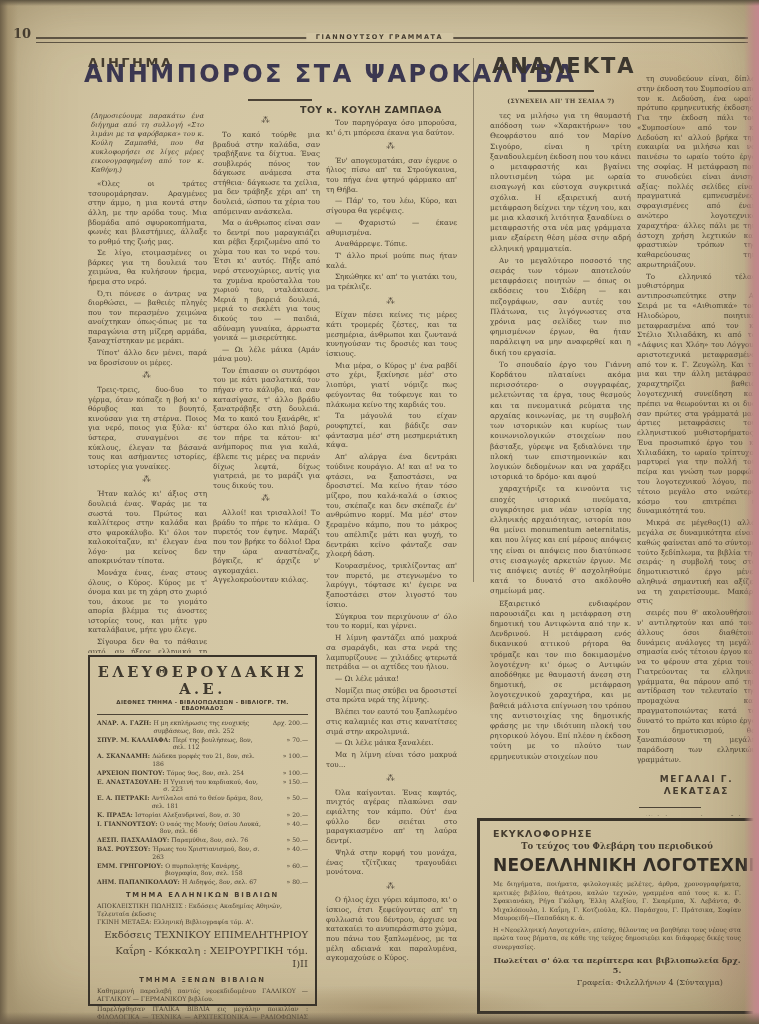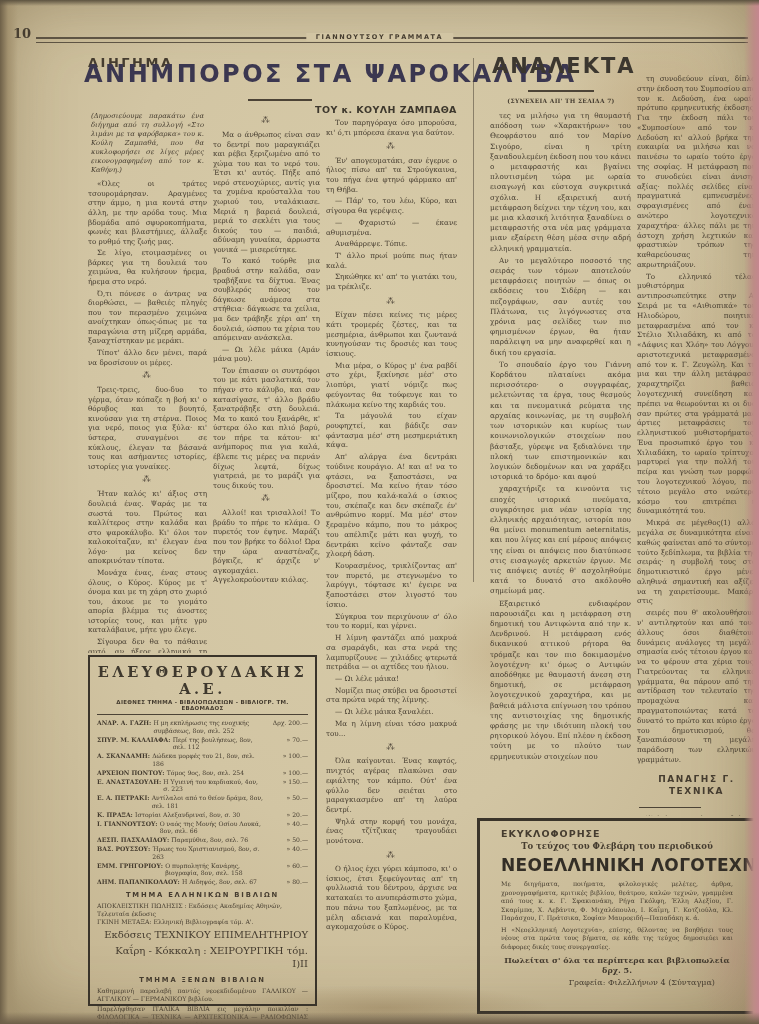--- a/index.html
+++ b/index.html
@@ -30,21 +30,21 @@
     background:var(--paper);padding:0 10px;font-family:"DejaVu Sans",sans-serif;
     font-weight:bold;font-size:6.5px;letter-spacing:1.6px;white-space:nowrap;}
 
   .kicker{position:absolute;left:88px;top:55px;font-family:"DejaVu Sans",sans-serif;
     font-weight:bold;font-size:13px;letter-spacing:2.5px;}
   .story-title{position:absolute;left:84px;top:60px;width:392px;margin:0;text-align:center;
     font-family:"DejaVu Sans",sans-serif;font-weight:bold;font-size:24px;letter-spacing:2.5px;
     color:var(--head-ink);white-space:nowrap;}
   .title-underline{position:absolute;height:2px;background:var(--rule);}
   .tu-story{left:248px;top:99px;width:64px;}
-  .byline{position:absolute;left:300px;top:104px;width:172px;text-align:center;
+  .byline{position:absolute;left:300px;top:104px;width:172px;text-align:left;
     font-family:"DejaVu Sans",sans-serif;font-weight:bold;font-size:9.5px;letter-spacing:.4px;color:#3e382d;}
 
   .col{position:absolute;overflow:hidden;text-align:justify;hyphens:auto;}
   .col1{left:88px;top:112px;width:119px;height:541px;font-size:7.2px;line-height:1.33;}
   .col2{left:213px;top:112px;width:107px;height:541px;font-size:7.2px;line-height:1.33;}
   .col3{left:326px;top:118px;width:131px;height:878px;font-size:7.2px;line-height:1.35;}
   .colA{left:490px;top:111px;width:141px;height:704px;font-size:7.3px;line-height:1.4;}
   .colB{left:637px;top:74px;width:119px;height:742px;font-size:7.2px;line-height:1.36;}
   .para{margin:0 0 2px 0;text-indent:9px;}
   .intro{margin:0 0 4px 0;font-style:italic;font-size:6.8px;padding:0 3px;}
@@ -74,21 +74,21 @@
   .bp{white-space:pre;margin-left:4px;min-width:40px;text-align:right;}
   .ad-sec{text-align:center;font-family:"DejaVu Sans",sans-serif;font-weight:bold;font-size:6.8px;
     letter-spacing:1.8px;margin:5px 0 3px;}
   .ad-line{font-size:6.2px;line-height:1.3;}
   .ad-center{text-align:right;font-size:10px;line-height:1.35;margin-top:2px;}
   .ad-just{font-size:6.2px;line-height:1.3;text-align:justify;margin:2px 0 0;}
   .ad-big{text-align:center;font-family:"DejaVu Sans",sans-serif;font-weight:bold;font-size:7.2px;
     letter-spacing:1.8px;margin-top:5px;}
 
   .promobox{position:absolute;left:477px;top:818px;width:280px;height:196px;box-sizing:border-box;
-    border:3px solid var(--border);padding:7px 21px 6px;}
+    border:3px solid var(--border);padding:7px 13px 6px;}
   .promo-kicker{font-family:"DejaVu Sans",sans-serif;font-weight:bold;font-size:9.5px;letter-spacing:1px;}
   .promo-lead{text-align:center;font-weight:bold;font-size:8.5px;margin:2px 0 4px;}
   .promo-title{text-align:center;font-family:"DejaVu Sans",sans-serif;font-weight:bold;
     font-size:17px;letter-spacing:.3px;margin:0 0 5px;color:#332e26;white-space:nowrap;}
   .promo-body{font-size:6.3px;line-height:1.35;text-align:justify;margin:0 0 3px;}
   .promo-price{text-align:center;font-weight:bold;font-size:8px;margin-top:4px;}
   .promo-addr{text-align:right;font-size:8px;margin-top:3px;padding-right:18px;}
 </style>
 </head>
 <body>
@@ -117,22 +117,22 @@
       <p class="para">Τίποτ' άλλο δεν μένει, παρά να δροσίσουν οι μέρες.</p>
       <div class="sep">⁂</div>
       <p class="para">Τρεις-τρεις, δυο-δυο το γέρμα, όταν κόπαζε η βοή κι' ο θόρυβος και το βουητό, κινούσαν για τη στέρνα. Ποιος για νερό, ποιος για ξύλα· κι' ύστερα, συναγμένοι σε κύκλους, έλεγαν τα βάσανά τους και ασήμαντες ιστορίες, ιστορίες για γυναίκες.</p>
       <div class="sep">⁂</div>
       <p class="para">Ήταν καλός κι' άξιος στη δουλειά ένας. Ψαράς με τα σωστά του. Πρώτος και καλλίτερος στην καλάδα και στο ψαροκάλυβο. Κι' όλοι τον καλοκοίταζαν, κι' έλεγαν ένα λόγο· μα κείνος δεν αποκρινόταν τίποτα.</p>
       <p class="para">Μονάχα ένας, ένας στους όλους, ο Κύρος. Κύρος με τ' όνομα και με τη χάρη στο χωριό του, άκουε με το γιομάτο απορία βλέμμα τις άνοστες ιστορίες τους, και μήτε γρυ καταλάβαινε, μήτε γρυ έλεγε.</p>
       <p class="para">Σίγουρα δεν θα το πάθαινε αυτό, αν ήξερε ελληνικά τη γλώσσα.</p>
     </div>
   <div class="col col2">
       <div class="sep">⁂</div>
+      <p class="para">Το κακό τούρθε μια βραδυά στην καλάδα, σαν τραβήξανε τα δίχτυα. Ένας σουβλερός πόνος τον δάγκωσε ανάμεσα στα στήθεια· δάγκωσε τα χείλια, μα δεν τράβηξε χέρι απ' τη δουλειά, ώσπου τα χέρια του απόμειναν ανάσκελα.</p>
       <p class="para">Μα ο άνθρωπος είναι σαν το δεντρί που μαραγκιάζει και ρέβει ξεριζωμένο από το χώμα του και το νερό του. Έτσι κι' αυτός. Πήξε από νερό στενοχώριες, αντίς για τα χυμένα κρούσταλλα του χωριού του, νταλάκιασε. Μεριά η βαρειά δουλειά, μεριά το σεκλέτι για τους δικούς του — παιδιά, αδύναμη γυναίκα, άρρωστα γονικά — μισερεύτηκε.</p>
-      <p class="para">Το κακό τούρθε μια βραδυά στην καλάδα, σαν τραβήξανε τα δίχτυα. Ένας σουβλερός πόνος τον δάγκωσε ανάμεσα στα στήθεια· δάγκωσε τα χείλια, μα δεν τράβηξε χέρι απ' τη δουλειά, ώσπου τα χέρια του απόμειναν ανάσκελα.</p>
       <p class="para">— Ωι λέλε μάικα (Αμάν μάνα μου).</p>
       <p class="para">Τον έπιασαν οι συντρόφοι του με κάτι μασλατικά, τον πήγαν στο κάλυβο, και σαν κατασίγασε, τ' άλλο βράδυ ξανατράβηξε στη δουλειά. Μα το κακό του ξανάρθε, κ' ύστερα όλο και πλιό βαρύ, τον πήρε τα κάτου· κι' ανήμπορος πια για καλά, έβλεπε τις μέρες να περνάν δίχως λεφτά, δίχως γιατρειά, με το μαράζι για τους δικούς του.</p>
       <div class="sep">⁂</div>
       <p class="para">Αλλοί! και τρισαλλοί! Το βράδυ το πήρε το κλάμα. Ο πυρετός τον έψηνε. Μαράζι που τον βρήκε το δόλιο! Ώρα την ώρα αναστέναζε, βόγκιζε, κ' άρχιζε ν' αγκομαχάει. Αγγελοκρούονταν κιόλας.</p>
     </div>
   <div class="col col3">
     <div>
         <p class="para">Τον παρηγόραγα όσο μπορούσα, κι' ό,τι μπόρεσα έκανα για δαύτον.</p>
         <div class="sep">⁂</div>
         <p class="para">Έν' απογευματάκι, σαν έγερνε ο ήλιος πίσω απ' τα Στρούγκαινα, του πήγα ένα φτηνό φάρμακο απ' τη Θήβα.</p>
@@ -144,20 +144,21 @@
         <div class="sep">⁂</div>
         <p class="para">Είχαν πέσει κείνες τις μέρες κάτι τρομερές ζέστες, και τα μεσημέρια, άνθρωποι και ζωντανά κυνηγούσαν τις δροσιές και τους ίσκιους.</p>
         <p class="para">Μια μέρα, ο Κύρος μ' ένα ραβδί στο χέρι, ξεκίνησε μέσ' στο λιοπύρι, γιατί νόμιζε πως φεύγοντας θα τούφευγε και το πλάκωμα κείνο της καρδιάς του.</p>
         <p class="para">Τα μάγουλά του είχαν ρουφηχτεί, και βάδιζε σαν φάντασμα μέσ' στη μεσημεριάτικη κάψα.</p>
         <p class="para">Απ' αλάργα ένα δεντράκι τούδινε κουράγιο. Α! και α! να το φτάσει, να ξαποστάσει, να δροσιστεί. Μα κείνο ήταν τόσο μίζερο, που καλά-καλά ο ίσκιος του, σκέπαζε και δεν σκέπαζε έν' ανθρώπινο κορμί. Μα μέσ' στον ξεραμένο κάμπο, που το μάκρος του απέλπιζε μάτι και ψυχή, το δεντράκι κείνο φάνταζε σαν χλοερή δάση.</p>
         <p class="para">Κουρασμένος, τρικλίζοντας απ' τον πυρετό, με στεγνωμένο το λαρύγγι, τόφτασε κι' έγειρε να ξαποστάσει στον λιγοστό του ίσκιο.</p>
         <p class="para">Σύγκρυα τον περιχύνουν σ' όλο του το κορμί, και γέρνει.</p>
         <p class="para">Η λίμνη φαντάζει από μακρυά σα σμαράγδι, και στα νερά της λαμπυρίζουνε — χιλιάδες φτερωτά πετράδια — οι αχτίδες του ήλιου.</p>
         <p class="para">— Ωι λέλε μάικα!</p>
         <p class="para">Νομίζει πως σκύβει να δροσιστεί στα πρώτα νερά της λίμνης.</p>
+        <p class="para">Βλέπει τον εαυτό του ξαπλωμένο στις καλαμιές και στις κανατίτσες σιμά στην ακρολιμνιά.</p>
         <p class="para">— Ωι λέλε μάικα ξαναλέει.</p>
         <p class="para">Μα η λίμνη είναι τόσο μακρυά του...</p>
         <div class="sep">⁂</div>
         <p class="para">Όλα καίγονται. Ένας καφτός, πνιχτός αγέρας πλακώνει σαν εφιάλτης τον κάμπο. Ούτ' ένα φύλλο δεν σειέται στο μαραγκιασμένο απ' τη λαύρα δεντρί.</p>
         <p class="para">Ψηλά στην κορφή του μονάχα, ένας τζίτζικας τραγουδάει μονότονα.</p>
         <div class="sep">⁂</div>
         <p class="para">Ο ήλιος έχει γύρει κάμποσο, κι' ο ίσκιος, έτσι ξεφεύγοντας απ' τη φυλλωσιά του δέντρου, άρχισε να κατακαίει το ανυπεράσπιστο χώμα, που πάνω του ξαπλωμένος, με τα μέλη αδειανά και παραλυμένα, αγκομαχούσε ο Κύρος.</p>
       </div>
 
   </div>
@@ -174,21 +175,21 @@
       <p class="para">χαραχτήριζε τα κινούντα τις εποχές ιστορικά πνεύματα, συγκρότησε μια νέαν ιστορία της ελληνικής αρχαιότητας, ιστορία που θα μείνει monumentum aeternitatis, και που λίγες και επί μέρους απόψεις της είναι οι απόψεις που διατύπωσε στις εισαγωγές αρκετών έργων. Με τις απόψεις αυτές θ' ασχοληθούμε κατά το δυνατό στο ακόλουθο σημείωμά μας.</p>
       <p class="para">Εξαιρετικό ενδιαφέρον παρουσιάζει και η μετάφραση στη δημοτική του Αντιφώντα από την κ. Δενδρινού. Η μετάφραση ενός δικανικού αττικού ρήτορα θα τρόμαζε και τον πιο δοκιμασμένο λογοτέχνη· κι' όμως ο Αντιφών αποδόθηκε με θαυμαστή άνεση στη δημοτική, σε μετάφραση λογοτεχνικού χαραχτήρα, και με βαθειά μάλιστα επίγνωση του τρόπου της αντιστοιχίας της δημοτικής φράσης με την ιδιότυπη πλοκή του ρητορικού λόγου. Επί πλέον η έκδοση τούτη με το πλούτο των ερμηνευτικών στοιχείων που</p>
     </div>
   <div class="col colB">
     <div>
         <p class="para">τη συνοδεύουν είναι, δίπλα στην έκδοση του Συμποσίου από τον κ. Δεδούση, ένα ωραίο πρότυπο ερμηνευτικής έκδοσης. Για την έκδοση πάλι του «Συμποσίου» από τον κ. Δεδούση κι' αλλού βρήκα την ευκαιρία να μιλήσω και να παινέσω το ωραίο τούτο έργο της σοφίας. Η μετάφραση που το συνοδεύει είναι άνισης αξίας· πολλές σελίδες είναι πραγματικά εμπνευσμένες, σφραγισμένες από έναν ανώτερο λογοτεχνικό χαραχτήρα· άλλες πάλι με την άστοχη χρήση λεχτικών και φραστικών τρόπων της καθαρεύουσας την ακρωτηριάζουν.</p>
         <p class="para">Το ελληνικό τέλας μυθιστόρημα αντιπροσωπεύτηκε στην Α' Σειρά με τα «Αιθιοπικά» του Ηλιοδώρου, ποιητικά μεταφρασμένα από τον κ. Στέλιο Χιλιαδάκη, κι από το «Δάφνις και Χλόη» του Λόγγου, αριστοτεχνικά μεταφρασμένα από τον κ. Γ. Ζευγώλη. Και τη μια και την άλλη μετάφραση χαραχτηρίζει βαθειά λογοτεχνική συνείδηση και πρέπει να θεωρούνται κι οι δυο σαν πρώτες στα γράμματά μας άρτιες μεταφράσεις του ελληνιστικού μυθιστορήματος. Ένα προσωπικό έργο του κ. Χιλιαδάκη, το ωραίο τρίπτυχο, μαρτυρεί για την πολλή του πείρα και γνώση των μορφών του λογοτεχνικού λόγου, που τέτοιο μεγάλο στο νεώτερο κόσμο του επιτρέπει η δυναμικότητά του.</p>
         <p class="para">Μικρά σε μέγεθος(1) αλλά μεγάλα σε δυναμικότητα είναι, καθώς φαίνεται από το σύντομο τούτο ξεδίπλωμα, τα βιβλία της σειράς· η συμβολή τους στο δημοτικιστικό έργο μένει αληθινά σημαντική και αξίζει να τη χαιρετίσουμε. Μακάρι στις</p>
         <p class="para">σειρές που θ' ακολουθήσουν ν' αντιληφτούν και από τους άλλους όσοι διαθέτουν δυνάμεις ανάλογες τη μεγάλη σημασία ενός τέτοιου έργου και να το φέρουν στα χέρια τους. Γιατρεύοντας τα ελληνικά γράμματα, θα πάρουν από την αντίδραση τον τελευταίο της προμαχώνα και πραγματοποιώντας κατά το δυνατό το πρώτο και κύριο έργο του δημοτικισμού, θα ξαναπιάσουν τη μεγάλη παράδοση των ελληνικών γραμμάτων.</p>
       </div>
-    <div class="sig analekta-sig">ΠΑΝΑΓΗΣ Γ. ΤΕΧΝΙΚΑ</div>
+    <div class="sig analekta-sig">ΜΕΓΑΛΑΙ Γ. ΛΕΚΑΤΣΑΣ</div>
     <div class="footnote-rule"></div>
     <p class="footnote">(1) Ανάμεσα στα έργα που βγήκανε στη δημοτική, ένας άλλος περισσότερο καθόλως θ' ανάφερνα ίσως και τις δικές μου ταπεινές εργασίες: 1) την κριτική κι ερμηνευτική έκδοση του Αλκαίου· 2) τη μετάφραση σε ρυθμική πρόζα του «Ησιόδου»· 3) την έμμετρη μετάφραση της «Μήδειας» του Ευριπίδη· και 4) τη μετάφραση του «Περί Ύψους» του Δημητρίου.</p>
   </div>
 
   <div class="adbox">
     <div class="ad-title">ΕΛΕΥΘΕΡΟΥΔΑΚΗΣ Α.Ε.</div>
     <div class="ad-sub">ΔΙΕΘΝΕΣ ΤΜΗΜΑ - ΒΙΒΛΙΟΠΩΛΕΙΩΝ - ΒΙΒΛΙΟΓΡ. ΤΜ. ΕΒΔΟΜΑΔΟΣ</div>
     <div>
         <div class="book">
           <span class="ba">ΑΝΔΡ. Α. ΓΑΖΗ: </span>

